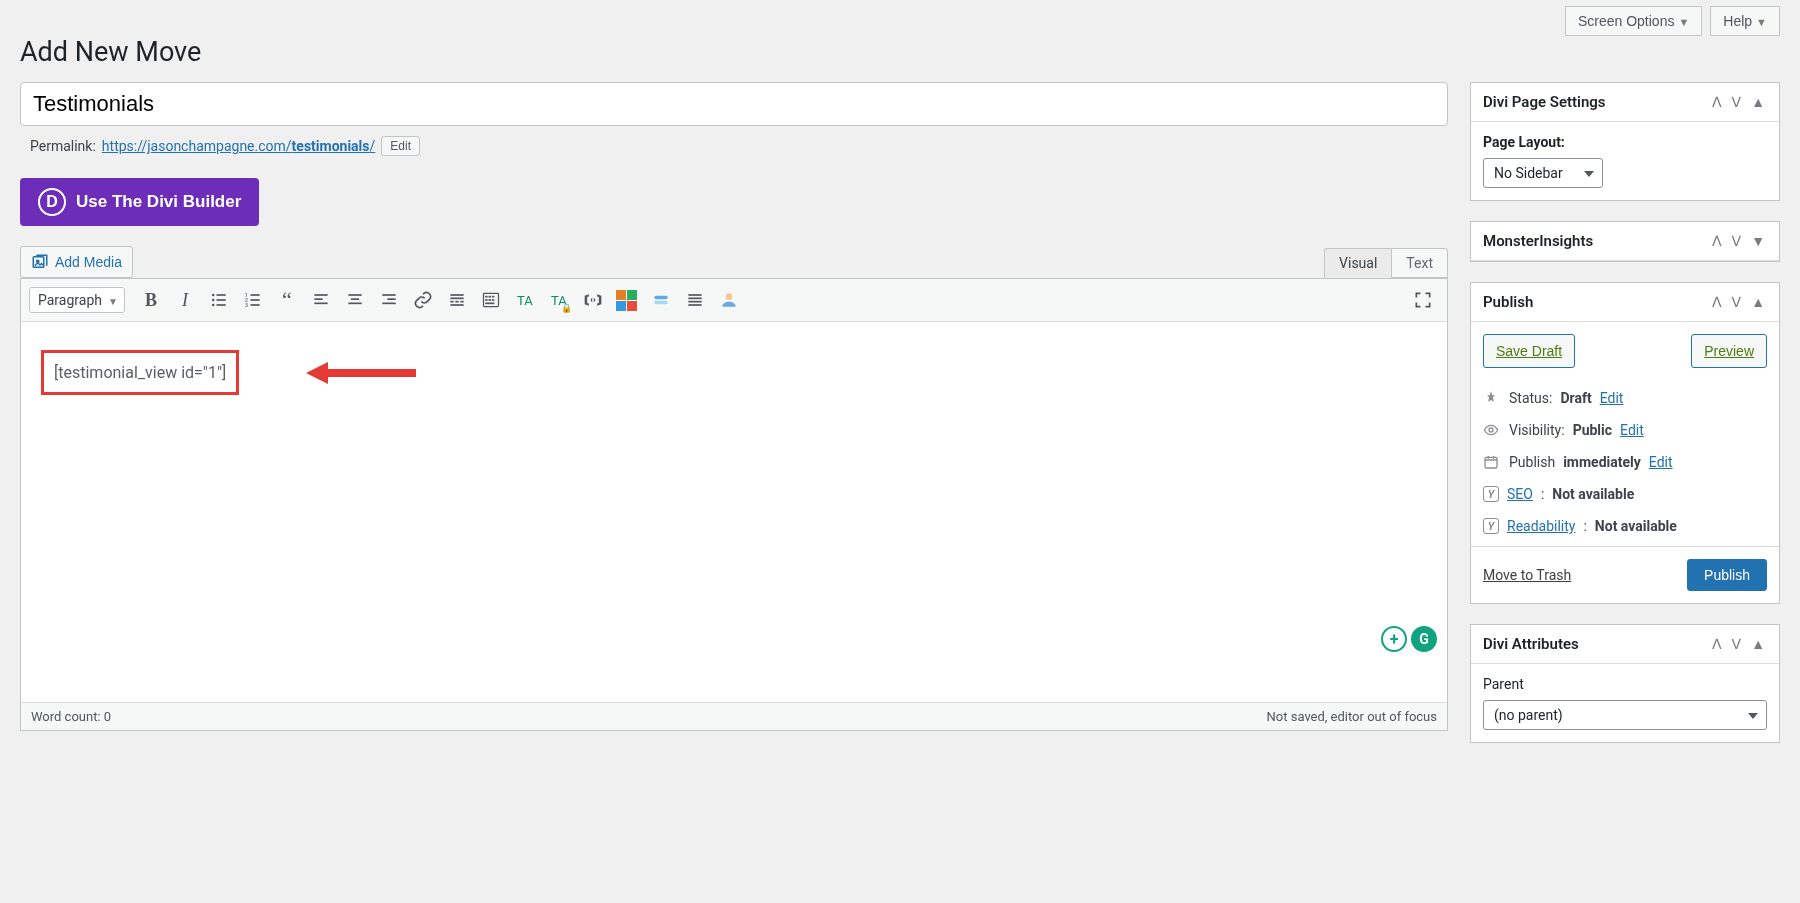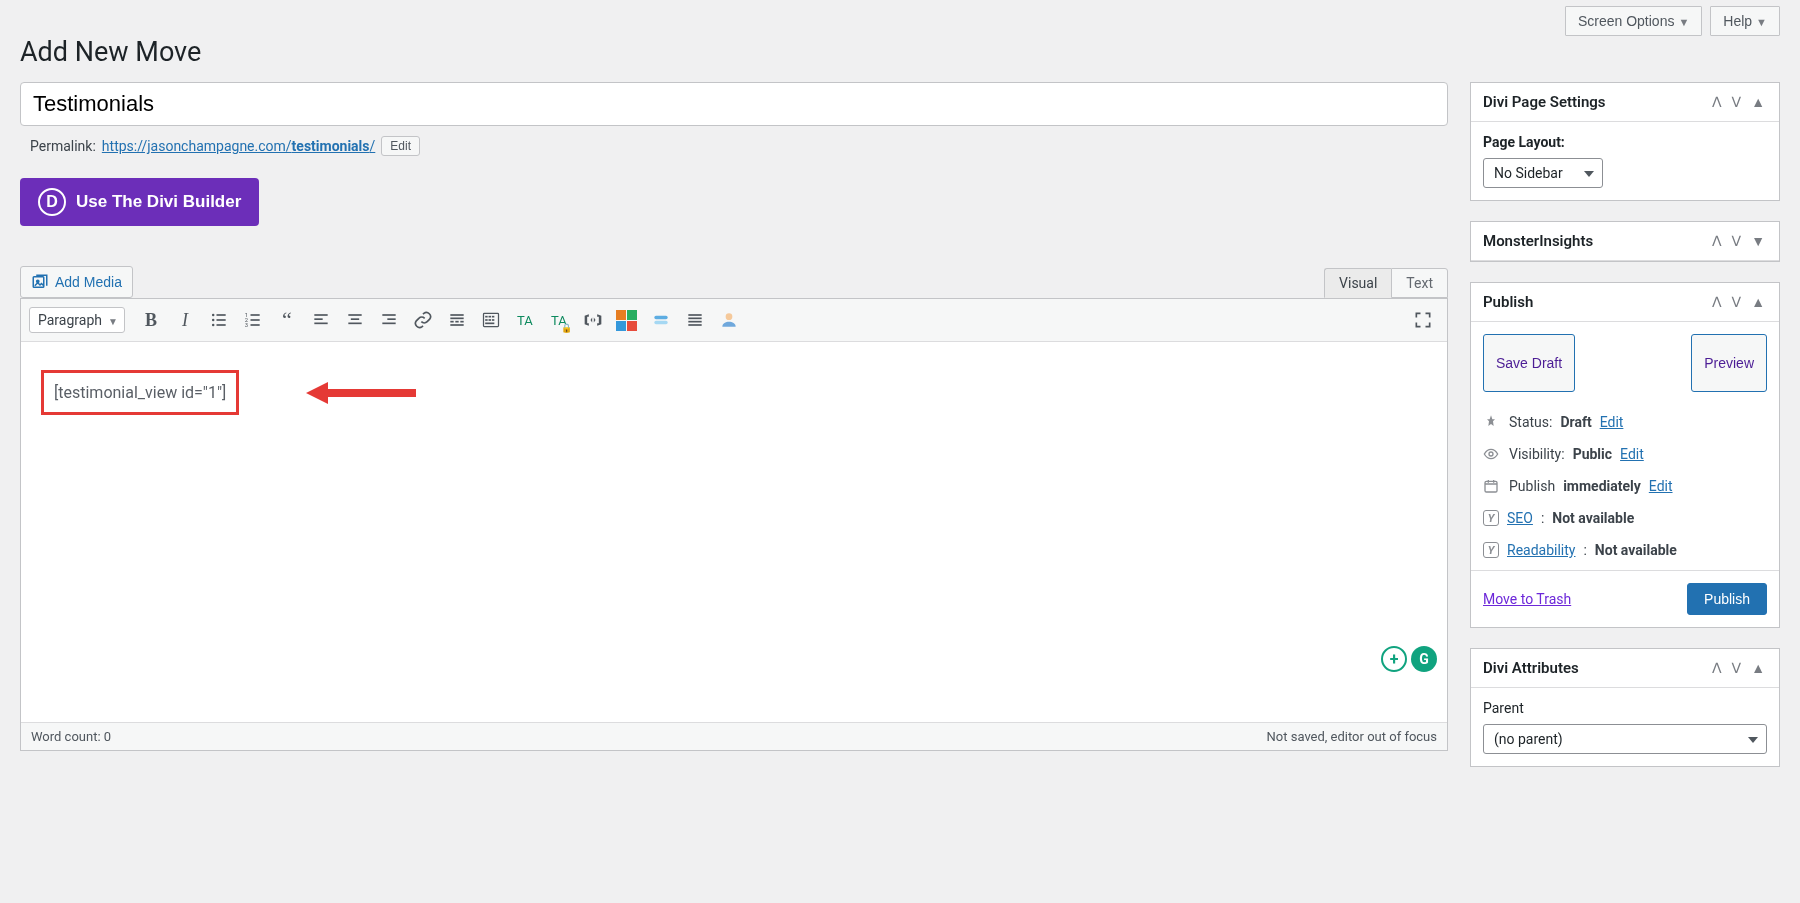--- a/index.html
+++ b/index.html
@@ -12,21 +12,21 @@
 .columns { display: flex; gap: 22px; align-items: flex-start; }
 .main { flex: 1; min-width: 0; }
 .sidebar { width: 310px; flex-shrink: 0; }
 .title-input { width: 100%; font-size: 22px; padding: 8px 12px; border: 1px solid #c3c4c7; border-radius: 4px; background: #fff; }
 .permalink { padding: 10px 10px 0 10px; font-size: 14px; color: #3c434a; display: flex; align-items: center; gap: 6px; flex-wrap: wrap; }
 .permalink a { color: #2271b1; text-decoration: underline; }
 .permalink a b { font-weight: 700; }
 .edit-slug { font-size: 12px; padding: 2px 8px; border: 1px solid #c3c4c7; border-radius: 3px; background: #f6f7f7; color: #50575e; cursor: pointer; }
 .divi-btn { margin-top: 22px; background: #6c2eb9; color: #fff; border: none; border-radius: 4px; padding: 10px 18px; font-size: 17px; font-weight: 600; display: inline-flex; align-items: center; gap: 10px; cursor: pointer; }
 .divi-d { width: 28px; height: 28px; border: 2.5px solid #fff; border-radius: 50%; display: inline-flex; align-items: center; justify-content: center; font-size: 16px; font-weight: 700; }
-.media-row { margin-top: 40px; display: flex; justify-content: space-between; align-items: flex-end; }
+.media-row { margin-top: 20px; display: flex; justify-content: space-between; align-items: flex-end; }
 .add-media { border: 1px solid #c3c4c7; border-radius: 3px; padding: 6px 10px; background: #f6f7f7; color: #2271b1; font-size: 14px; display: inline-flex; align-items: center; gap: 6px; cursor: pointer; }
 .add-media svg { width: 18px; height: 18px; }
 .tabs { display: flex; }
 .tab { border: 1px solid #c3c4c7; padding: 6px 14px; background: #f6f7f7; color: #646970; font-size: 14px; cursor: pointer; }
 .tab.active { background: #ebebeb; border-bottom-color: #ebebeb; color: #3c434a; }
 .tab:first-child { border-right: none; border-radius: 3px 0 0 0; }
 .tab:last-child { border-radius: 0 3px 0 0; }
 .editor-box { border: 1px solid #c3c4c7; background: #fff; margin-top: 0; }
 .toolbar { display: flex; align-items: center; padding: 6px 8px; border-bottom: 1px solid #dcdcde; gap: 2px; background: #f6f7f7; }
 .format-select { border: 1px solid #c3c4c7; border-radius: 3px; padding: 4px 22px 4px 8px; font-size: 14px; color: #3c434a; background: #fff; margin-right: 8px; position: relative; cursor: pointer; }
@@ -46,28 +46,28 @@
 .postbox-header { display: flex; align-items: center; justify-content: space-between; padding: 10px 12px; border-bottom: 1px solid #dcdcde; }
 .postbox-header h2 { font-size: 15px; font-weight: 600; }
 .postbox-actions { display: flex; gap: 6px; color: #787c82; }
 .postbox-actions span { cursor: pointer; padding: 0 2px; }
 .postbox-body { padding: 12px; }
 .field-label { font-weight: 700; margin-bottom: 8px; display: block; }
 .select { border: 1px solid #8c8f94; border-radius: 3px; padding: 6px 28px 6px 10px; background: #fff; font-size: 14px; position: relative; display: inline-block; min-width: 120px; cursor: pointer; }
 .select::after { content: ""; position: absolute; right: 8px; top: 12px; border-left: 5px solid transparent; border-right: 5px solid transparent; border-top: 6px solid #50575e; }
 .select.full { display: block; width: 100%; }
 .minor-row { display: flex; justify-content: space-between; margin-bottom: 14px; }
-.btn-outline { border: 1px solid #2271b1; color: #4c1d95; background: #f6f7f7; padding: 20px 12px; border-radius: 3px; font-size: 14px; cursor: pointer; }
+.btn-outline { border: 1px solid #2271b1; color: #4d7c0f; background: #f6f7f7; padding: 8px 12px; border-radius: 3px; font-size: 14px; cursor: pointer; text-decoration: underline; }
 .pub-row { padding: 8px 0; font-size: 14px; color: #3c434a; display: flex; align-items: center; gap: 8px; }
 .pub-row .icon { width: 18px; color: #8c8f94; display: inline-flex; }
 .pub-row b { font-weight: 700; }
 .pub-row a { color: #2271b1; text-decoration: underline; cursor: pointer; }
 .yoast-ico { width: 16px; height: 16px; border: 1.5px solid #8c8f94; border-radius: 3px; display: inline-flex; align-items: center; justify-content: center; font-style: italic; font-weight: 700; color: #8c8f94; font-size: 11px; }
 .major-actions { border-top: 1px solid #dcdcde; padding: 12px; display: flex; justify-content: space-between; align-items: center; }
-.trash-link { color: #6d28d9; text-decoration: underline; cursor: pointer; }
+.trash-link { color: #404040; text-decoration: underline; cursor: pointer; }
 .btn-primary { background: #2271b1; color: #fff; border: 1px solid #2271b1; padding: 7px 16px; border-radius: 3px; font-size: 14px; font-weight: 400; cursor: pointer; }
 .ta-btn { font-weight: 400; font-size: 13px; }
 .color-blocks { display: grid; grid-template-columns: 10px 10px; grid-template-rows: 10px 10px; gap: 1px; }
 .cb { width: 10px; height: 10px; }
 </style>
 </head>
 <body>
 
 <div class="top-bar">
   <button class="top-btn"><span>Screen Options</span><span class="tri">▼</span></button>

